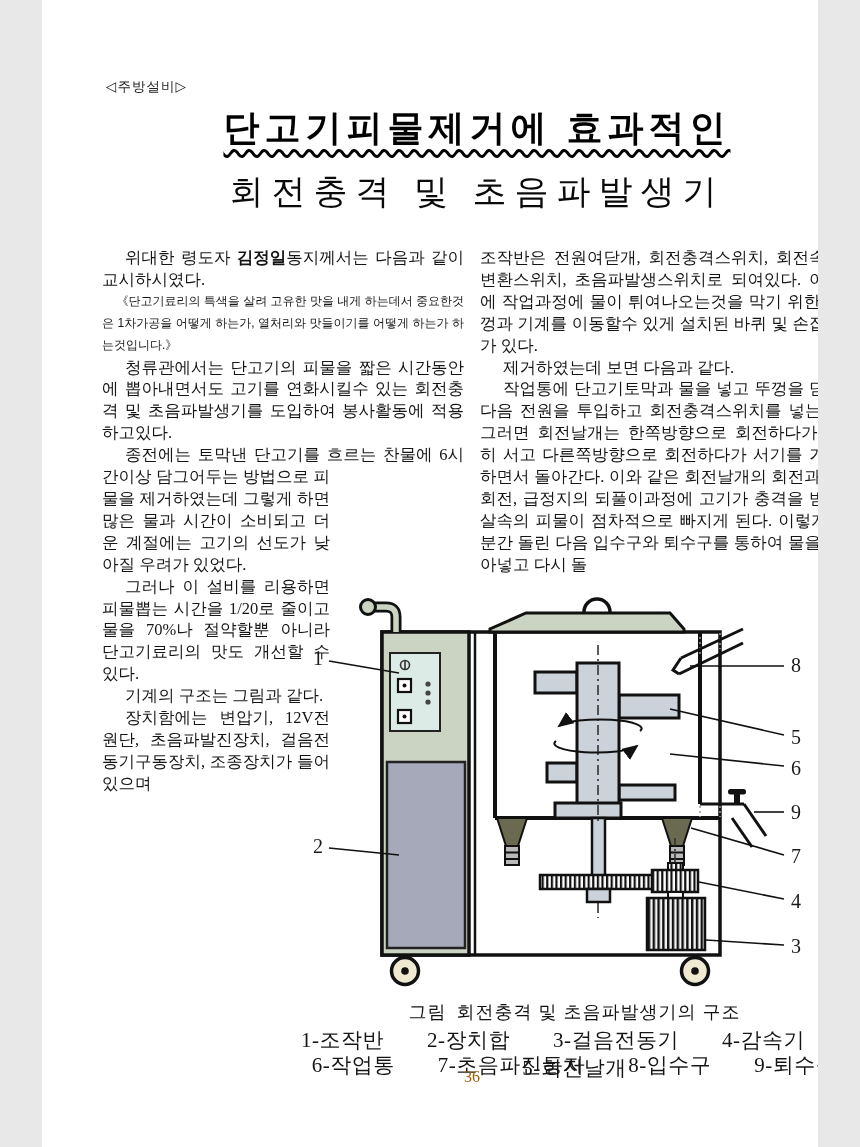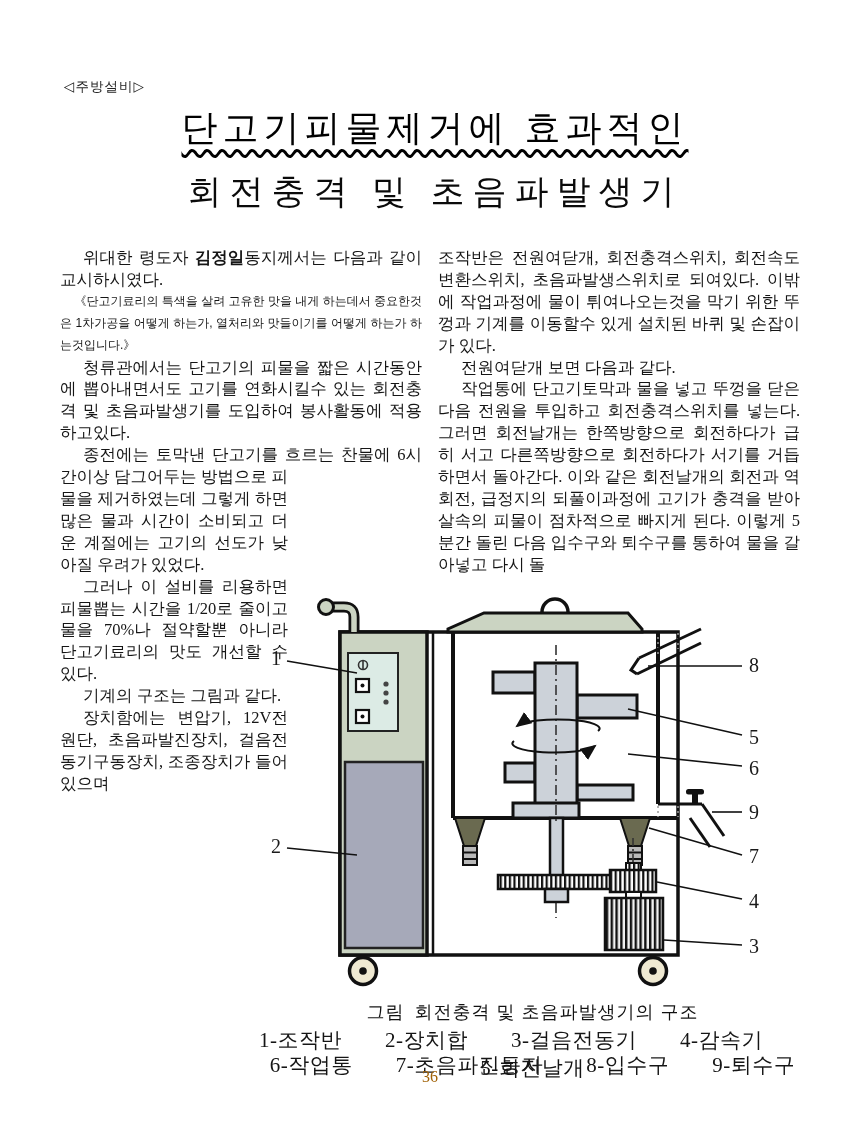--- a/index.html
+++ b/index.html
@@ -1,30 +1,30 @@
 <!DOCTYPE html>
 <html><head>
 <meta charset="utf-8">
 <style>
   html,body{margin:0;padding:0;background:#e8e8e8;}
   .page{
-    position:relative;width:860px;height:1147px;background:#ffffff;
+    position:relative;width:776px;height:1147px;background:#ffffff;
     margin:0 auto;overflow:hidden;color:#111;
     font-family:"Liberation Serif","DejaVu Serif",serif;
   }
   .section-label{
     position:absolute;left:64px;top:78px;
     font-family:"Liberation Sans","DejaVu Sans",sans-serif;
     font-size:13.5px;color:#222;letter-spacing:1px;
   }
   .title-wrap{position:absolute;left:50px;top:104px;width:770px;text-align:center;}
   .title1{
     display:inline-block;
     font-family:"Liberation Sans","DejaVu Sans",sans-serif;
-    font-weight:400;font-size:36px;letter-spacing:5px;color:#000;
+    font-weight:700;font-size:36px;letter-spacing:5px;color:#000;
     text-decoration:underline;text-decoration-style:wavy;
     text-decoration-thickness:2.5px;text-underline-offset:9px;
   }
   .title2{
     margin-top:16px;
     font-family:"Liberation Serif","DejaVu Serif",serif;
     font-weight:400;font-size:34px;letter-spacing:8px;color:#0a0a0a;
   }
   .col{
     position:absolute;top:228px;width:362px;
@@ -74,21 +74,21 @@
     <p class="quote">《단고기료리의 특색을 살려 고유한 맛을 내게 하는데서 중요한것은 1차가공을 어떻게 하는가, 열처리와 맛들이기를 어떻게 하는가 하는것입니다.》</p>
     <p>청류관에서는 단고기의 피물을 짧은 시간동안에 뽑아내면서도 고기를 연화시킬수 있는 회전충격 및 초음파발생기를 도입하여 봉사활동에 적용하고있다.</p>
     <p><span>종전에는 토막낸 단고기를 흐르는 찬물에 6</span><span class="fig-spacer"></span><span>시간이상 담그어두는 방법으로 피물을 제거하였는데 그렇게 하면 많은 물과 시간이 소비되고 더운 계절에는 고기의 선도가 낮아질 우려가 있었다.</span></p>
     <p>그러나 이 설비를 리용하면 피물뽑는 시간을 1/20로 줄이고 물을 70%나 절약할뿐 아니라 단고기료리의 맛도 개선할 수 있다.</p>
     <p>기계의 구조는 그림과 같다.</p>
     <p>장치함에는 변압기, 12V전원단, 초음파발진장치, 걸음전동기구동장치, 조종장치가 들어있으며</p>
   </div>
 
   <div class="col col-right">
     <p class="noindent">조작반은 전원여닫개, 회전충격스위치, 회전속도변환스위치, 초음파발생스위치로 되여있다. 이밖에 작업과정에 물이 튀여나오는것을 막기 위한 뚜껑과 기계를 이동할수 있게 설치된 바퀴 및 손잡이가 있다.</p>
-    <p>전원여닫개 보면 다음과 같다.</p>
+    <p>제거하였는데 보면 다음과 같다.</p>
     <p>작업통에 단고기토막과 물을 넣고 뚜껑을 닫은 다음 전원을 투입하고 회전충격스위치를 넣는다. 그러면 회전날개는 한쪽방향으로 회전하다가 급히 서고 다른쪽방향으로 회전하다가 서기를 거듭하면서 돌아간다. 이와 같은 회전날개의 회전과 역회전, 급정지의 되풀이과정에 고기가 충격을 받아 살속의 피물이 점차적으로 빠지게 된다. 이렇게 5분간 돌린 다음 입수구와 퇴수구를 통하여 물을 갈아넣고 다시 돌</p>
   </div>
 
   <div class="figure">
     <svg width="535" height="412" viewBox="0 0 535 412">
       <defs>
         <marker id="ah" markerWidth="9" markerHeight="8" refX="7" refY="3.5" orient="auto">
           <path d="M0,0 L8,3.5 L0,7 z" fill="#111"></path>
         </marker>
         <pattern id="teeth" width="4.6" height="30" patternUnits="userSpaceOnUse">

